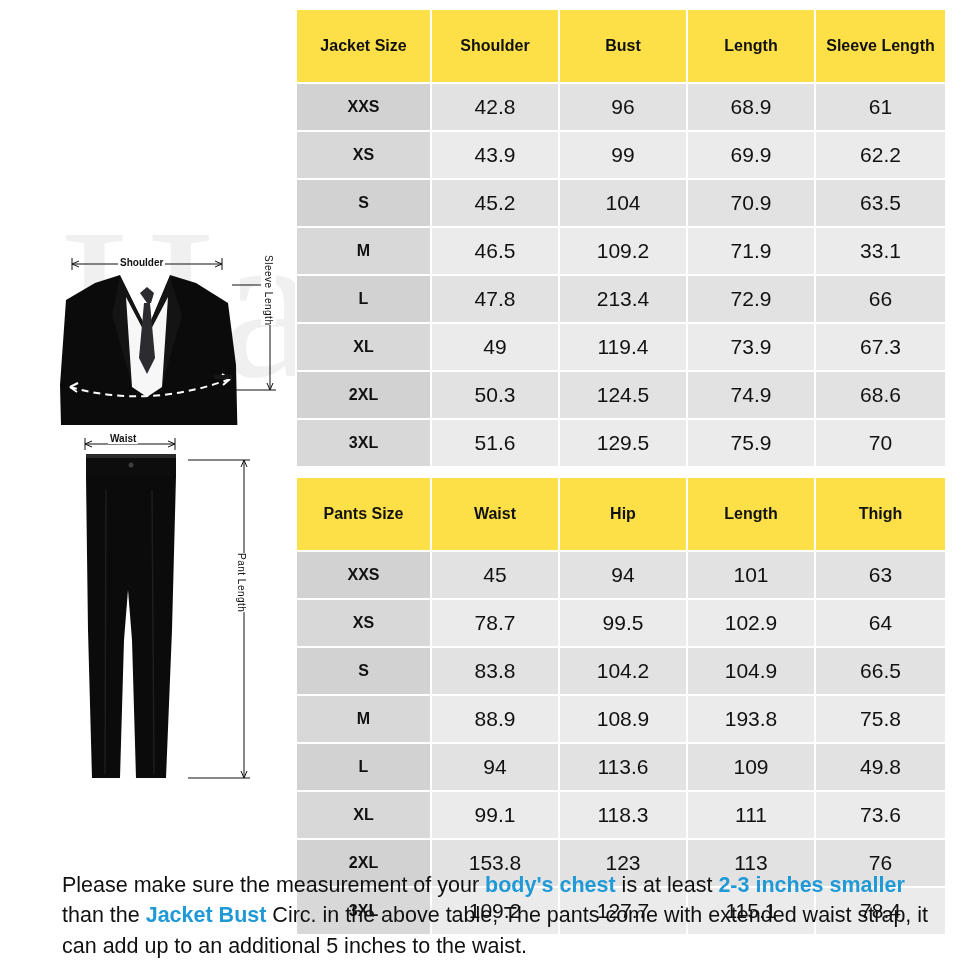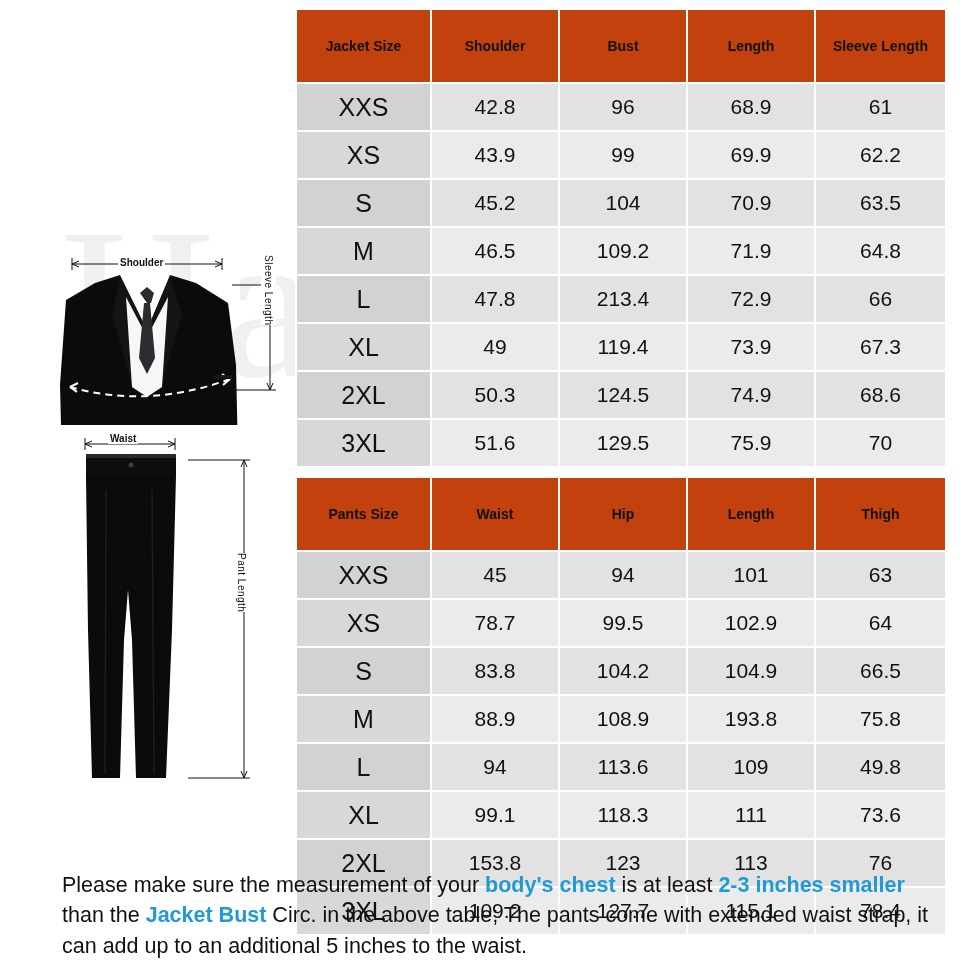--- a/index.html
+++ b/index.html
@@ -58,36 +58,36 @@
     width: 650px;
     table-layout: fixed;
   }
   table.size-table td, table.size-table th {
     border: 2px solid #ffffff;
     text-align: center;
     vertical-align: middle;
     color: #111111;
   }
   table.size-table thead th {
-    background: #c2410c;
-    font-size: 14px;
+    background: #fde047;
+    font-size: 16px;
     font-weight: bold;
     height: 68px;
     padding: 2px 4px;
     line-height: 1.05;
   }
   table.size-table tbody td {
     height: 44px;
     font-size: 21px;
     background: #e2e2e2;
   }
   table.size-table tbody td.sz {
     background: #d2d2d2;
-    font-weight: normal;
-    font-size: 25px;
+    font-weight: bold;
+    font-size: 16px;
   }
   table.size-table tbody tr:nth-child(even) td {
     background: #ebebeb;
   }
   table.size-table tbody tr:nth-child(even) td.sz {
     background: #d8d8d8;
   }
   .table-gap { height: 8px; }
 
   col.c0 { width: 135px; }
@@ -254,21 +254,21 @@
           <td>45.2</td>
           <td>104</td>
           <td>70.9</td>
           <td>63.5</td>
         </tr>
         <tr>
           <td class="sz">M</td>
           <td>46.5</td>
           <td>109.2</td>
           <td>71.9</td>
-          <td>64.8</td>
+          <td>33.1</td>
         </tr>
         <tr>
           <td class="sz">L</td>
           <td>47.8</td>
           <td>213.4</td>
           <td>72.9</td>
           <td>66</td>
         </tr>
         <tr>
           <td class="sz">XL</td>

